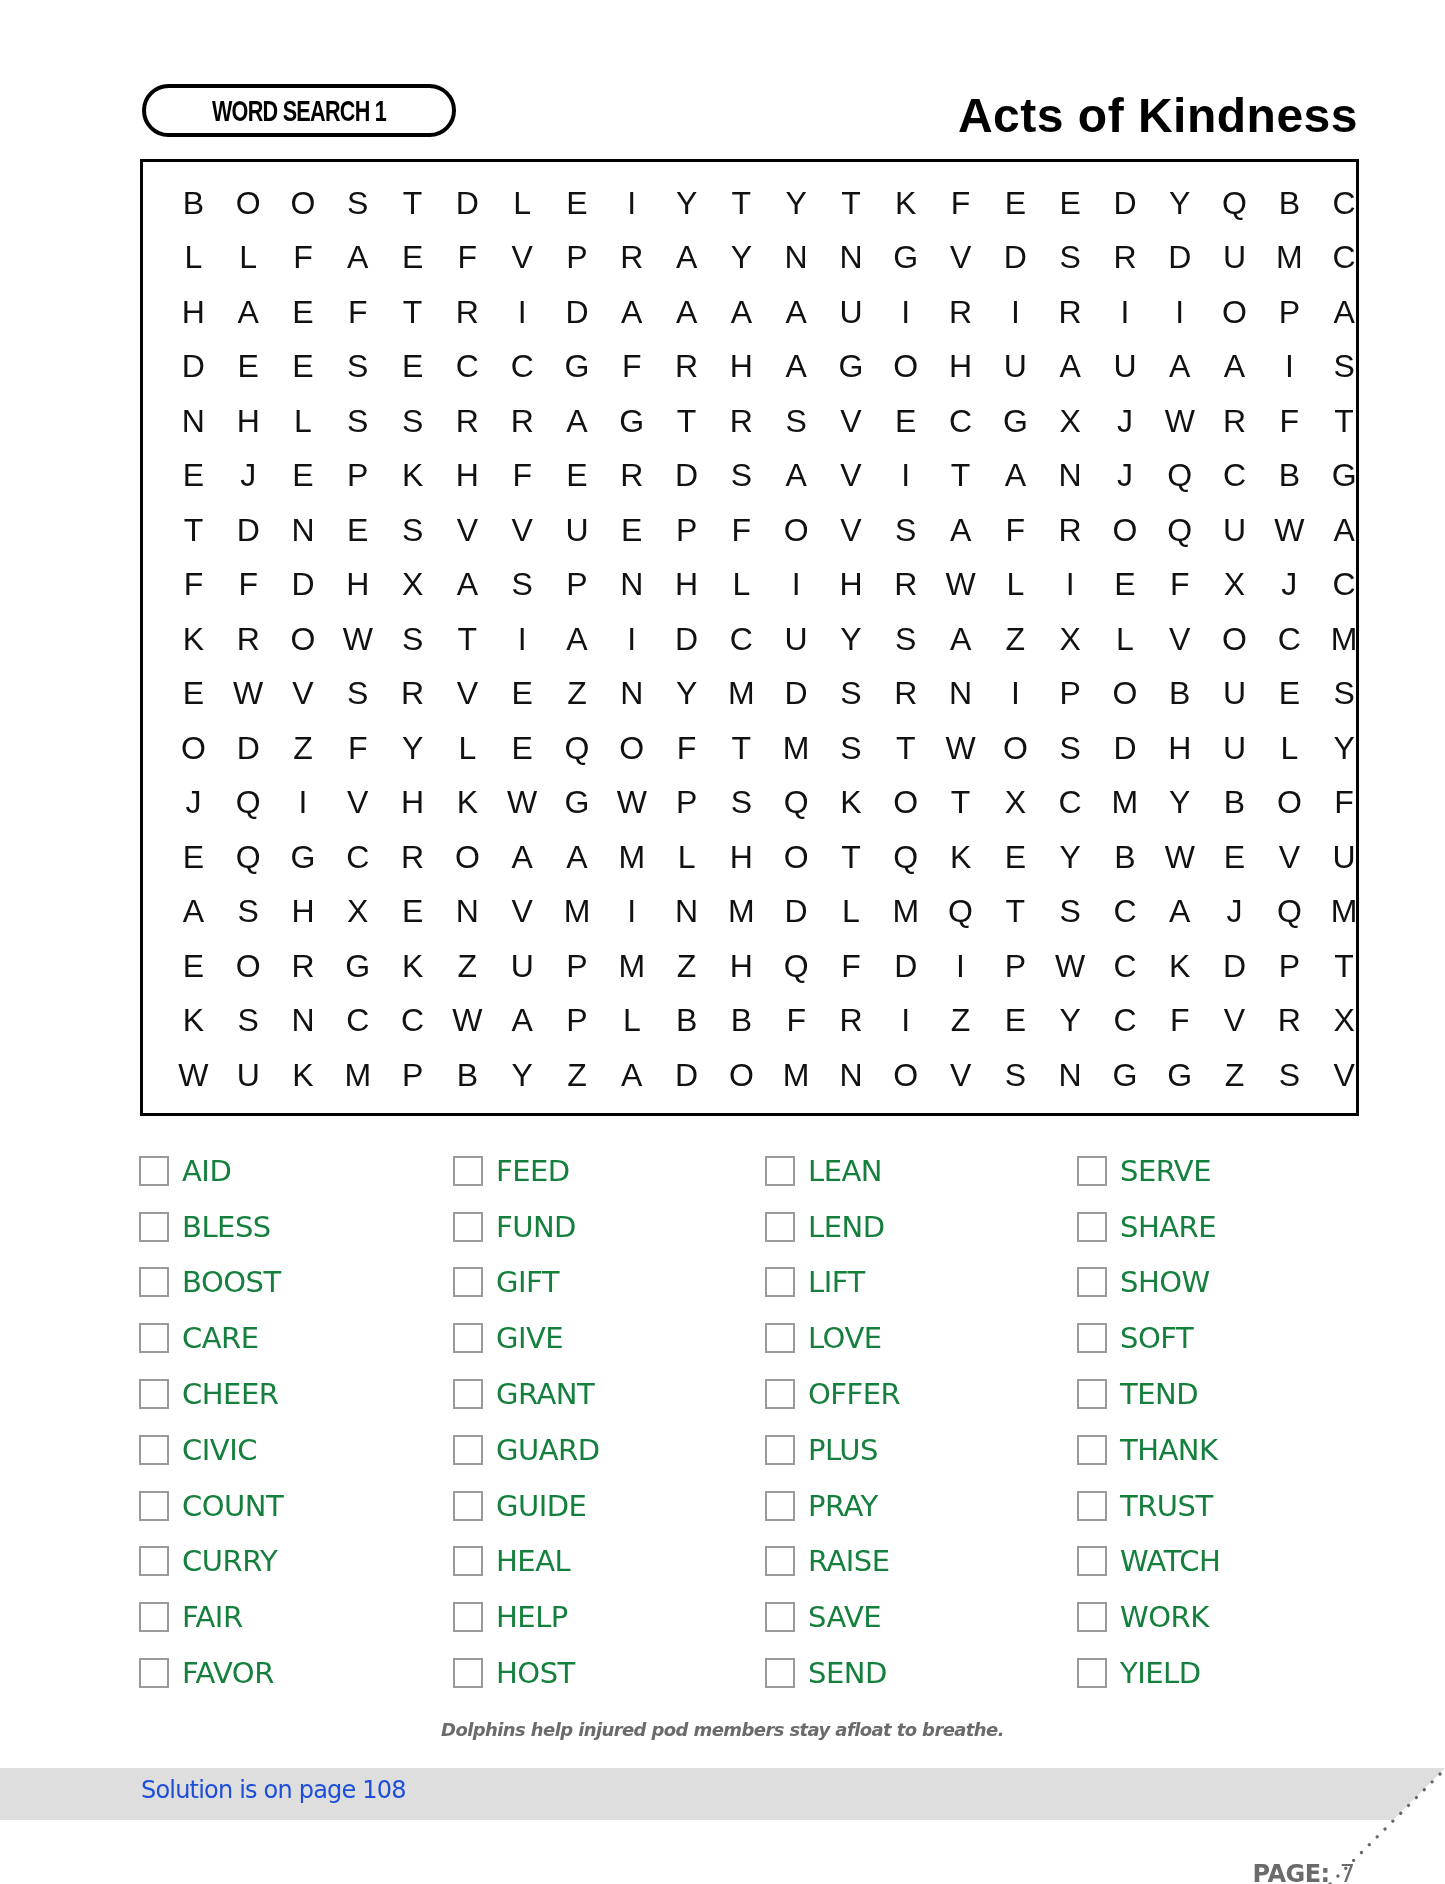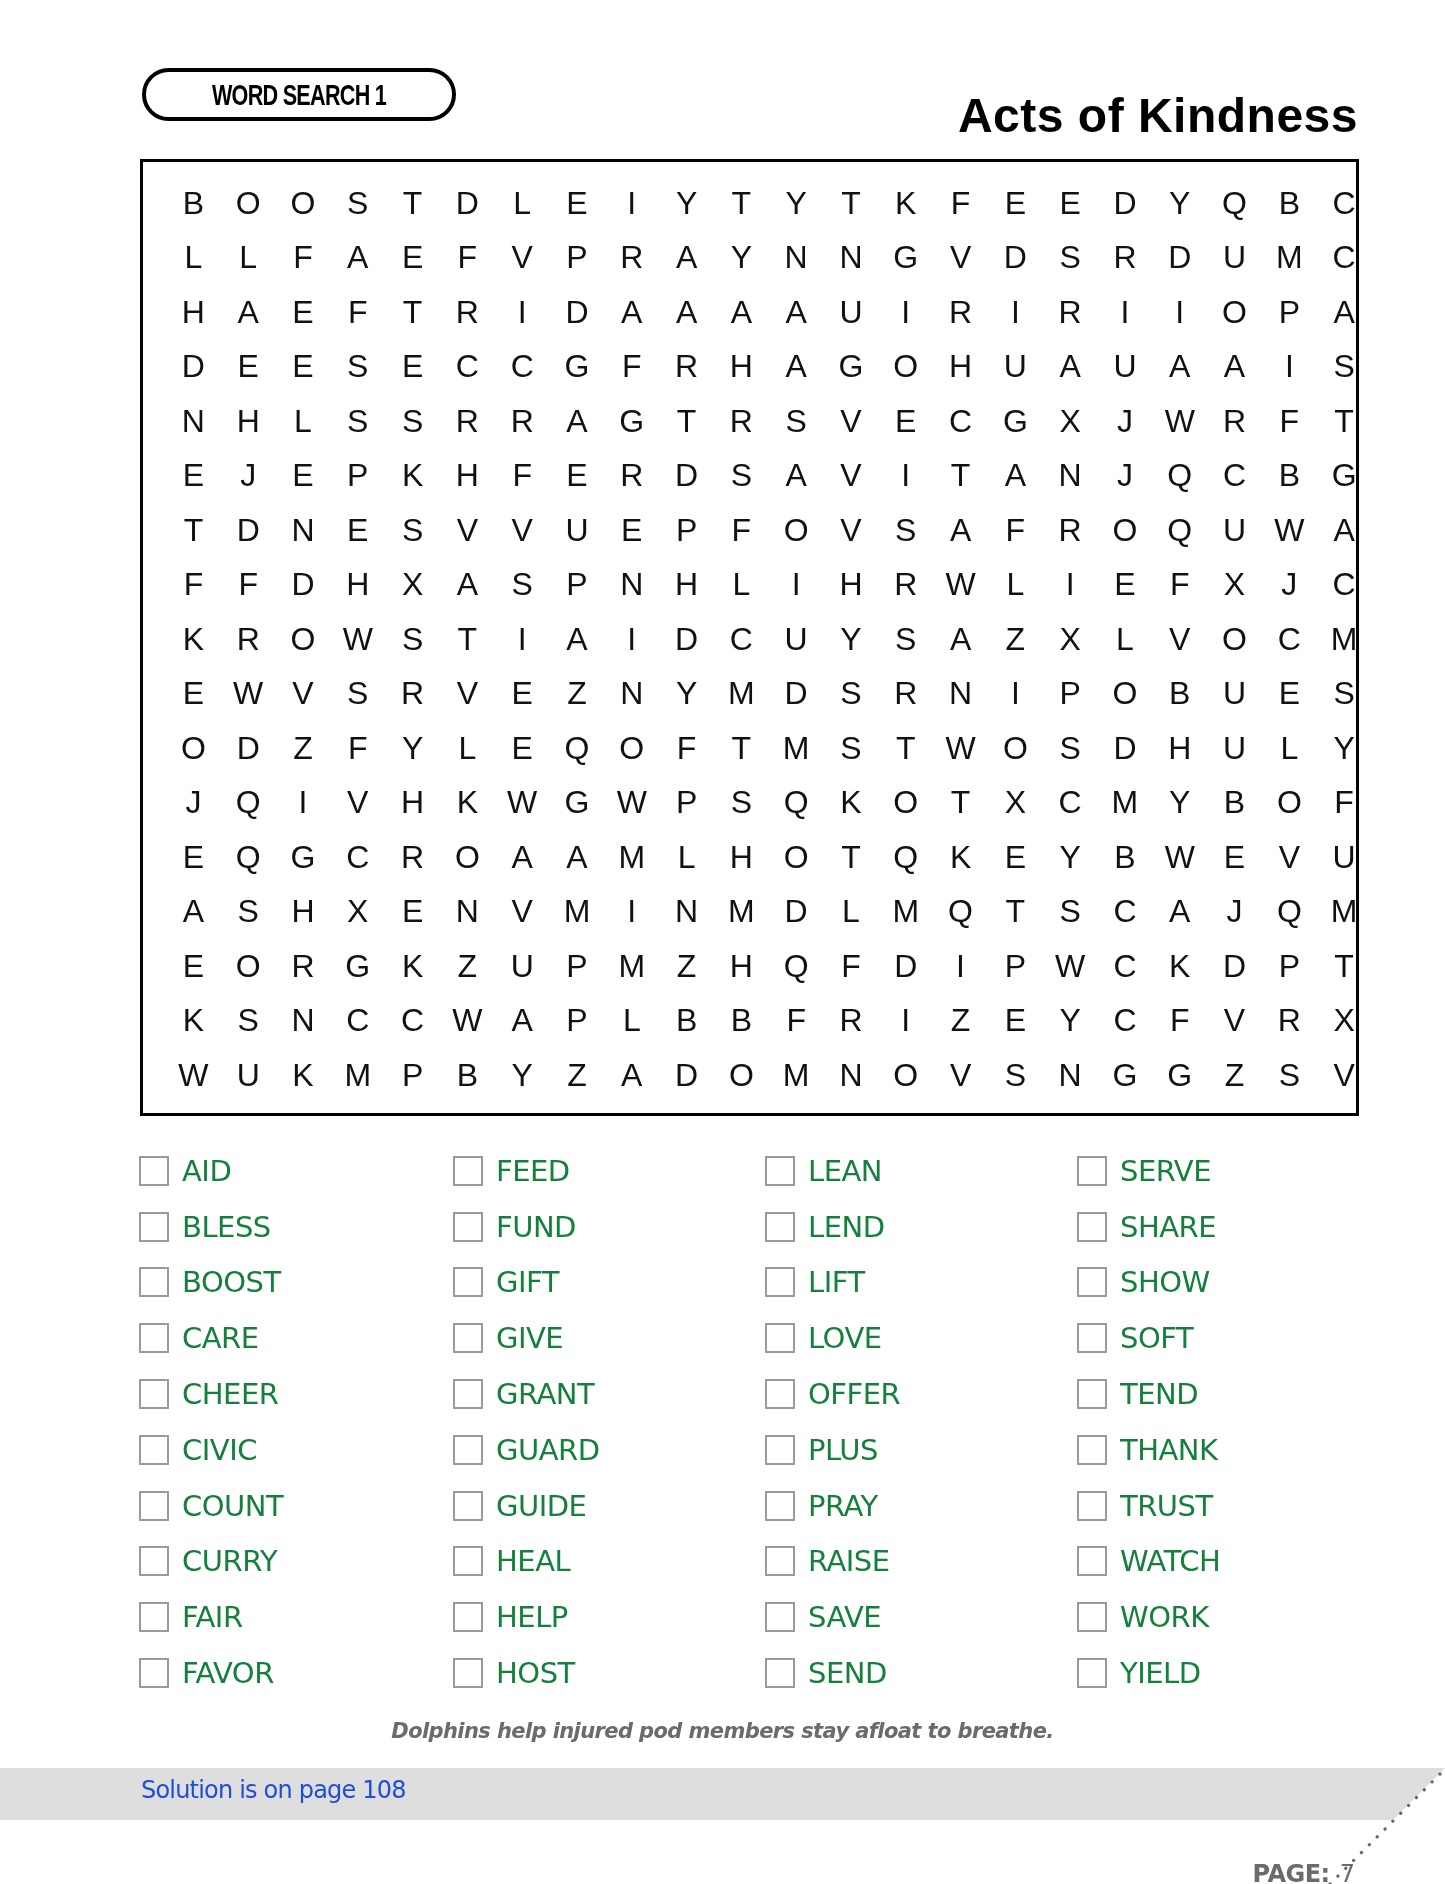--- a/index.html
+++ b/index.html
@@ -1,28 +1,28 @@
 <!DOCTYPE html>
 <html><head>
   <meta charset="utf-8">
   <style>
     html, body { margin: 0; padding: 0; background: #ffffff; }
     body { width: 1445px; height: 1884px; position: relative; overflow: hidden; font-family: "Liberation Sans", sans-serif; color: #000; }
-    .pill { position: absolute; left: 142px; top: 68px; width: 314px; height: 53px; border: 4px solid #000; border-radius: 30px; box-sizing: border-box; display: flex; align-items: center; justify-content: center; }
+    .pill { position: absolute; left: 142px; top: 84px; width: 314px; height: 53px; border: 4px solid #000; border-radius: 30px; box-sizing: border-box; display: flex; align-items: center; justify-content: center; }
     .pill span { font-family: "Liberation Sans", sans-serif; font-weight: bold; font-size: 30px; letter-spacing: -1px; transform: scaleX(0.72); display: inline-block; white-space: nowrap; }
     .title { position: absolute; right: 87px; top: 86px; font-family: "Liberation Sans", sans-serif; font-weight: bold; font-size: 48px; line-height: 60px; white-space: nowrap; letter-spacing: 0.5px; }
     .grid-box { position: absolute; left: 140px; top: 159px; width: 1219px; height: 957px; border: 3px solid #000; box-sizing: border-box; }
     .grid { position: absolute; left: 23px; top: 14px; display: grid; grid-template-columns: repeat(22, 54.8px); grid-template-rows: repeat(17, 54.5px); }
     .cell { display: flex; align-items: center; justify-content: center; font-family: "Liberation Sans", sans-serif; font-size: 32px; color: #111; }
     .words { position: absolute; left: 0; top: 1143px; width: 1445px; height: 560px; }
     .word-col { position: absolute; top: 0; }
     .word-item { height: 55.8px; display: flex; align-items: center; }
     .checkbox { width: 26px; height: 26px; border: 2px solid #9a9a9a; margin-right: 13px; flex: none; box-sizing: content-box; }
     .word-label { font-family: "DejaVu Sans", sans-serif; font-size: 29px; color: #15803d; letter-spacing: -0.5px; }
-    .fact { position: absolute; left: 0; width: 1445px; top: 1719px; text-align: center; font-family: "DejaVu Sans", sans-serif; font-style: italic; font-weight: bold; font-size: 21px; color: #6b6b6b; letter-spacing: -0.6px; }
+    .fact { position: absolute; left: 0; width: 1445px; top: 1719px; text-align: center; font-family: "DejaVu Sans", sans-serif; font-style: italic; font-weight: bold; font-size: 18px; color: #6b6b6b; letter-spacing: -0.6px; }
     .footer-band { position: absolute; left: 0; top: 1768px; width: 1445px; height: 52px; background: #dedede; clip-path: polygon(0 0, 1445px 0, 1393px 52px, 0 52px); }
     .footer-left { position: absolute; left: 141px; top: 1776px; font-family: "DejaVu Sans", sans-serif; font-size: 24px; color: #1d4ed8; letter-spacing: -0.8px; }
     .footer-right { position: absolute; right: 90px; top: 1860px; font-family: "DejaVu Sans", sans-serif; font-size: 24px; color: #6b6b6b; }
     .footer-right .page-label { font-weight: bold; letter-spacing: -0.5px; margin-right: 10px; }
     .dots { position: absolute; left: 0; top: 0; width: 1445px; height: 1884px; pointer-events: none; }
   </style>
 </head>
 <body>
 
 <div class="pill">

